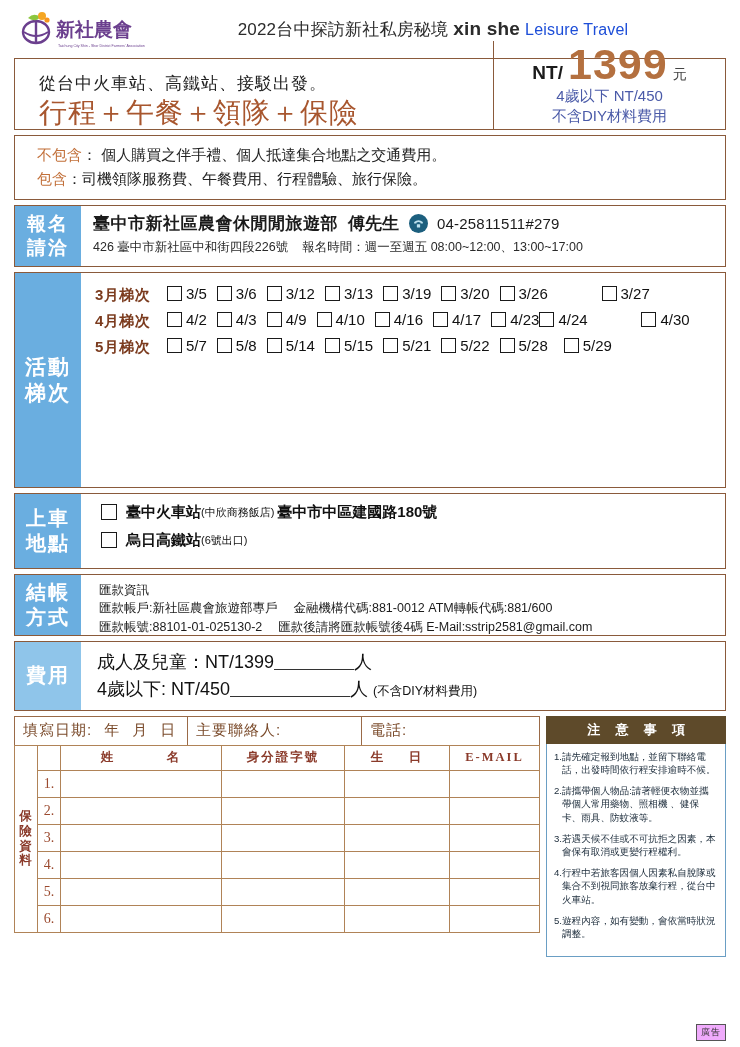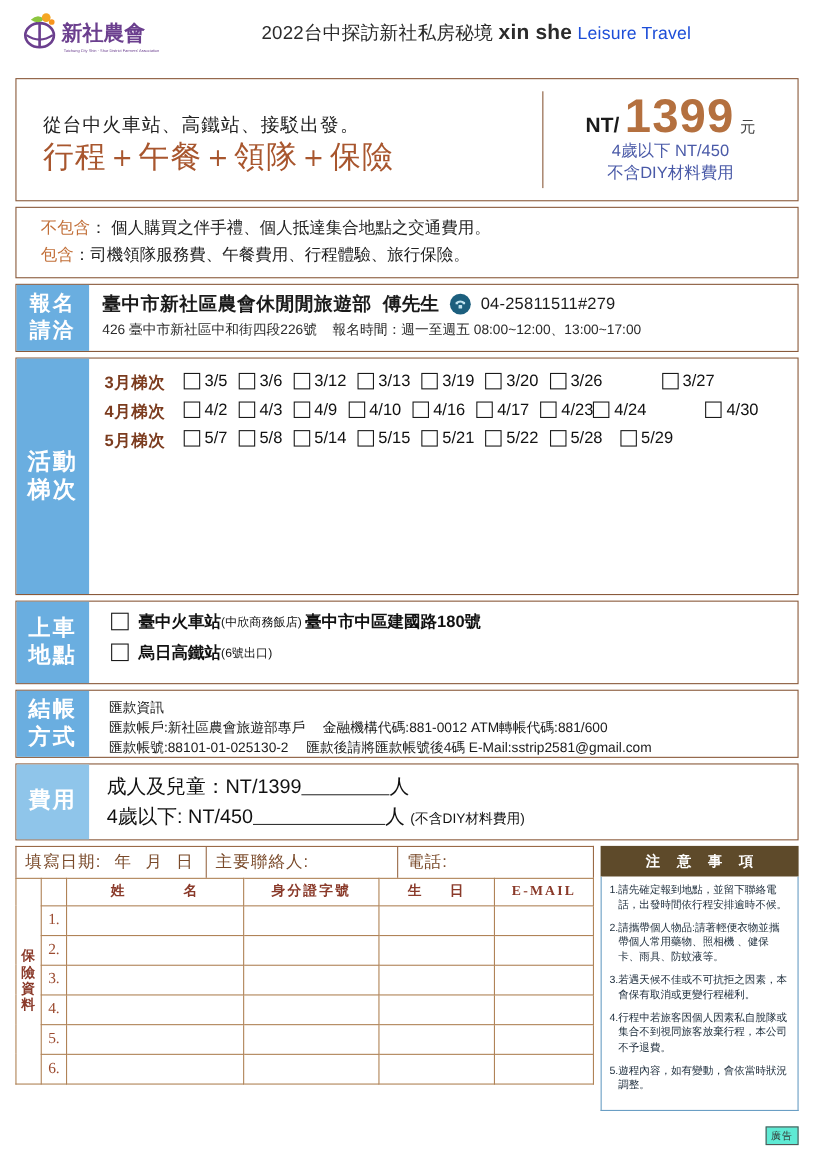--- a/index.html
+++ b/index.html
@@ -26,21 +26,21 @@
 
   
   .box{
     margin:0 14px 5px 14px;
     border:1.6px solid #8a5a3b;
     background:#fff;
     box-sizing:border-box;
   }
 
   
-  .topbox{display:flex;align-items:center;height:112px;margin-top:13px;}
+  .topbox{display:flex;align-items:flex-end;height:72px;margin-top:0;}
   .topbox-left{flex:1;padding:8px 0 0 24px;box-sizing:border-box;}
   .tl-line1{font-size:17px;color:#222;letter-spacing:1px;margin-bottom:2px;}
   .tl-line2{font-size:28px;color:#a8562e;letter-spacing:1px;line-height:1.15;}
   .topbox-right{
     width:232px;border-left:1.6px solid #8a5a3b;
     display:flex;flex-direction:column;align-items:center;justify-content:center;
     padding:2px 0 4px;box-sizing:border-box;
   }
   .price-row{display:flex;align-items:baseline;justify-content:center;white-space:nowrap;}
   .price-nt{font-size:19px;font-weight:bold;color:#1b1b1b;}
@@ -190,21 +190,21 @@
   }
   .nt-item{
     font-size:9.6px;color:#1b2b3a;line-height:1.42;
     margin-bottom:7px;display:flex;
   }
   .nt-item .nnum{flex:0 0 auto;}
   .nt-item .ntxt{flex:1;}
   .ad{
     position:absolute;right:14px;bottom:6px;
     border:1.2px solid #555;font-size:9px;color:#333;
-    padding:1px 4px;background:#5eead4;letter-spacing:1px;
+    padding:1px 4px;background:#f0abfc;letter-spacing:1px;
   }
 </style>
 </head>
 <body>
 
 <div class="page">
 
   <div class="header">
     <div class="logo">
       <svg width="136" height="46" viewBox="0 0 136 46">
@@ -556,21 +556,21 @@
         <div class="nt-item">
           <span class="nnum">2.</span>
           <span class="ntxt">請攜帶個人物品:請著輕便衣物並攜帶個人常用藥物、照相機 、健保卡、雨具、防蚊液等。</span>
         </div>
         <div class="nt-item">
           <span class="nnum">3.</span>
           <span class="ntxt">若遇天候不佳或不可抗拒之因素，本會保有取消或更變行程權利。</span>
         </div>
         <div class="nt-item">
           <span class="nnum">4.</span>
-          <span class="ntxt">行程中若旅客因個人因素私自脫隊或集合不到視同旅客放棄行程，本公司不予退費。</span>
+          <span class="ntxt">行程中若旅客因個人因素私自脫隊或集合不到視同旅客放棄行程，從台中火車站。</span>
         </div>
         <div class="nt-item">
           <span class="nnum">5.</span>
           <span class="ntxt">遊程內容，如有變動，會依當時狀況調整。</span>
         </div>
       </div>
     </div>
 
   </div>
 

